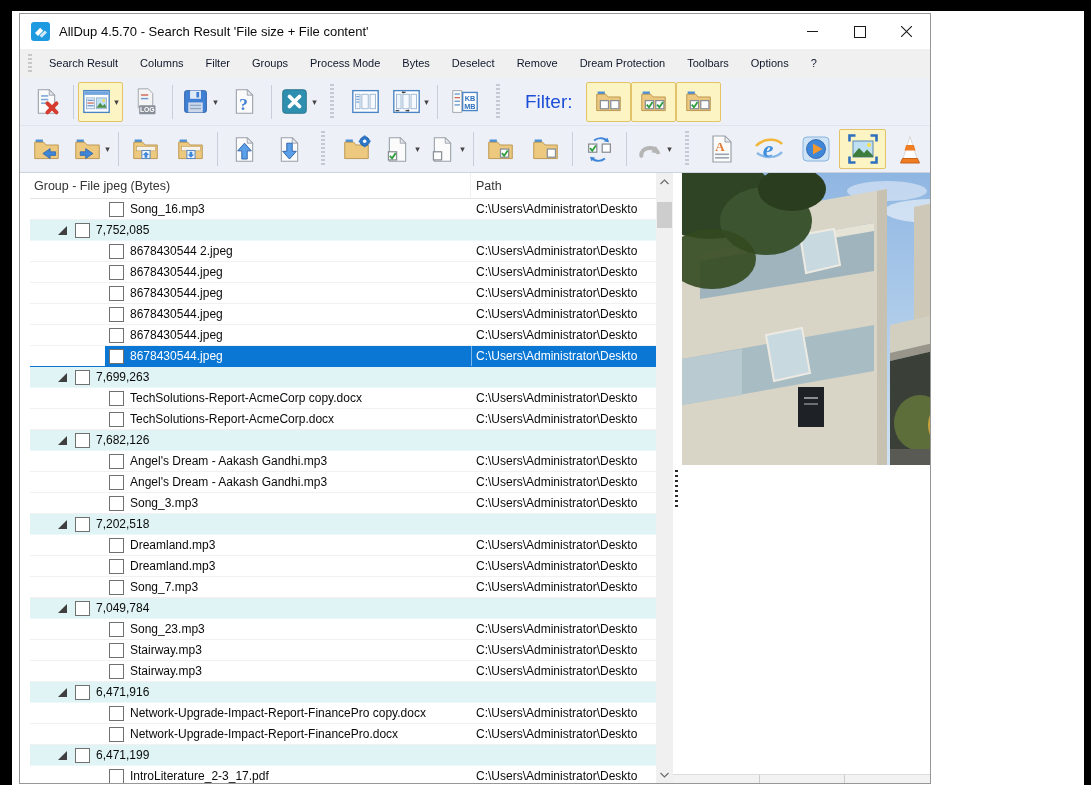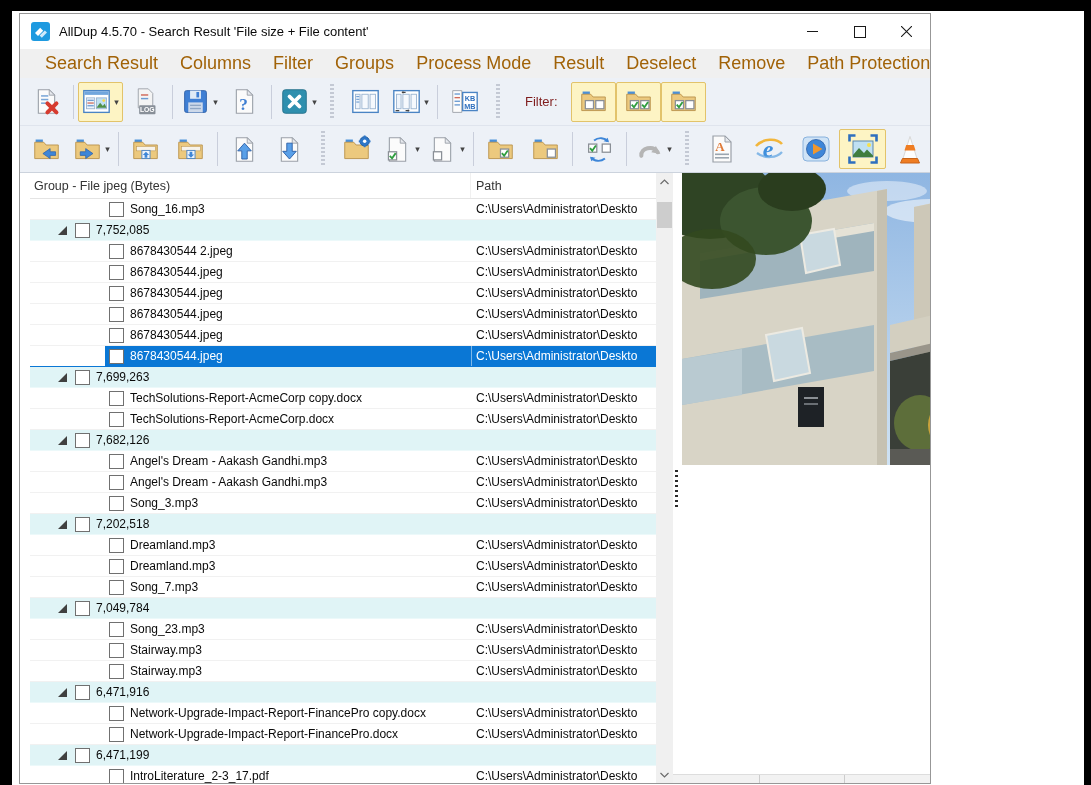--- a/index.html
+++ b/index.html
@@ -10,38 +10,38 @@
   
   .titlebar{height:35px;flex:none;display:flex;align-items:center;padding-left:11px;background:#fff}
   .app-icon{width:19px;height:19px;margin-right:9px;flex:none}
   .title{font-size:13px;color:#0a0a0a;white-space:nowrap}
   .win-controls{margin-left:auto;display:flex;height:100%}
   .wc{width:47px;height:100%;display:flex;align-items:center;justify-content:center}
   .wc-min{width:11px;height:1px;background:#1a1a1a;display:block}
   .wc-max{width:10px;height:10px;border:1px solid #1a1a1a;display:block}
 
   
-  .menubar{height:29px;flex:none;background:#f0f0f0;display:flex;align-items:center;font-size:18px;color:#a16207}
+  .menubar{height:29px;flex:none;background:#f0f0f0;display:flex;align-items:center;font-size:11px;color:#0f172a}
   .menu-item{padding:0 11px;line-height:29px;white-space:nowrap}
   .mgrip{width:4px;height:20px;margin:0 6px 0 8px;background:repeating-linear-gradient(180deg,#c8c8c8 0 2px,transparent 2px 4px)}
 
   
   .toolbar{flex:none;background:#edf1f7;display:flex;align-items:center;padding-left:4px}
   #toolbar-main{height:47px;border-bottom:1px solid #dfe4ed}
   #toolbar-actions{height:46px;border-bottom:1px solid #ccd3dd}
   .tbtn{height:40px;min-width:45px;padding:0 3px;display:flex;align-items:center;justify-content:center;border:1px solid transparent;border-radius:2px;box-sizing:border-box}
   .tbtn.on{background:#fdf4c4;border-color:#e2c36a}
   .ticon{display:block;line-height:0}
   .ticon svg{width:29px;height:29px;display:block}
   .tbtn.big{min-width:47px}
   .tbtn.big .ticon svg{width:32px;height:32px}
   .dd{font-size:9px;color:#444;margin-left:3px}
   .tsep{width:1px;height:34px;background:#c9cedb;margin:0 4px;flex:none}
   .tgrip{width:4px;height:36px;margin:0 9px;background:repeating-linear-gradient(180deg,#c4c9d4 0 2px,transparent 2px 4px);flex:none}
-  .tb-label{font-size:13px;color:#7f1d1d;margin:0 13px 0 16px}
+  .tb-label{font-size:19px;color:#1d4ed8;margin:0 13px 0 16px}
   .right-group{margin-left:auto;display:flex;align-items:center;margin-right:13px}
 
   
   .content{flex:1;display:flex;min-height:0;background:#fff;padding-left:10px;box-sizing:border-box}
   .listpane{width:626px;flex:none;display:flex;flex-direction:column;min-height:0}
   .lheader{height:25px;flex:none;display:flex;align-items:center;font-size:12.5px;color:#333;border-bottom:1px solid #e4e4e4}
   .hname{width:441px;box-sizing:border-box;padding-left:4px;height:100%;display:flex;align-items:center;border-right:1px solid #f0f0f0}
   .hpath{flex:1;padding-left:5px}
   #rows{flex:1;overflow:hidden}
   .row{height:21px;display:flex;font-size:12px;color:#0a0a0a}
@@ -100,24 +100,24 @@
       </div>
   </div>
 
   <div class="menubar" id="menubar">
     <span class="mgrip"></span>
   <span class="menu-item">Search Result</span>
       <span class="menu-item">Columns</span>
       <span class="menu-item">Filter</span>
       <span class="menu-item">Groups</span>
       <span class="menu-item">Process Mode</span>
-      <span class="menu-item">Result</span>
+      <span class="menu-item">Bytes</span>
       <span class="menu-item">Deselect</span>
       <span class="menu-item">Remove</span>
-      <span class="menu-item">Path Protection</span>
+      <span class="menu-item">Dream Protection</span>
       <span class="menu-item">Toolbars</span>
       <span class="menu-item">Options</span>
       <span class="menu-item">?</span>
     </div>
 
   <div class="toolbar" id="toolbar-main">
       <div class="tbtn">
         <span class="ticon">
           <svg viewBox="0 0 32 32">
             <path d="M7 3h12l6 6v20H7z" fill="#fbfbfb" stroke="#9aa0a8" stroke-width="1.2"></path>

